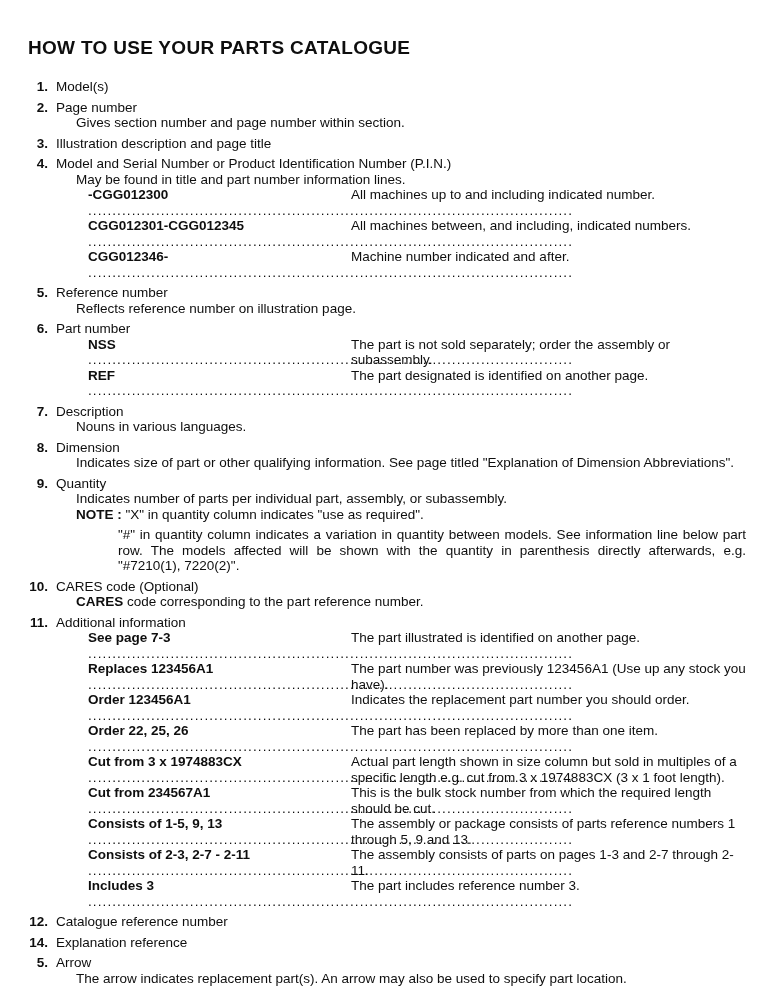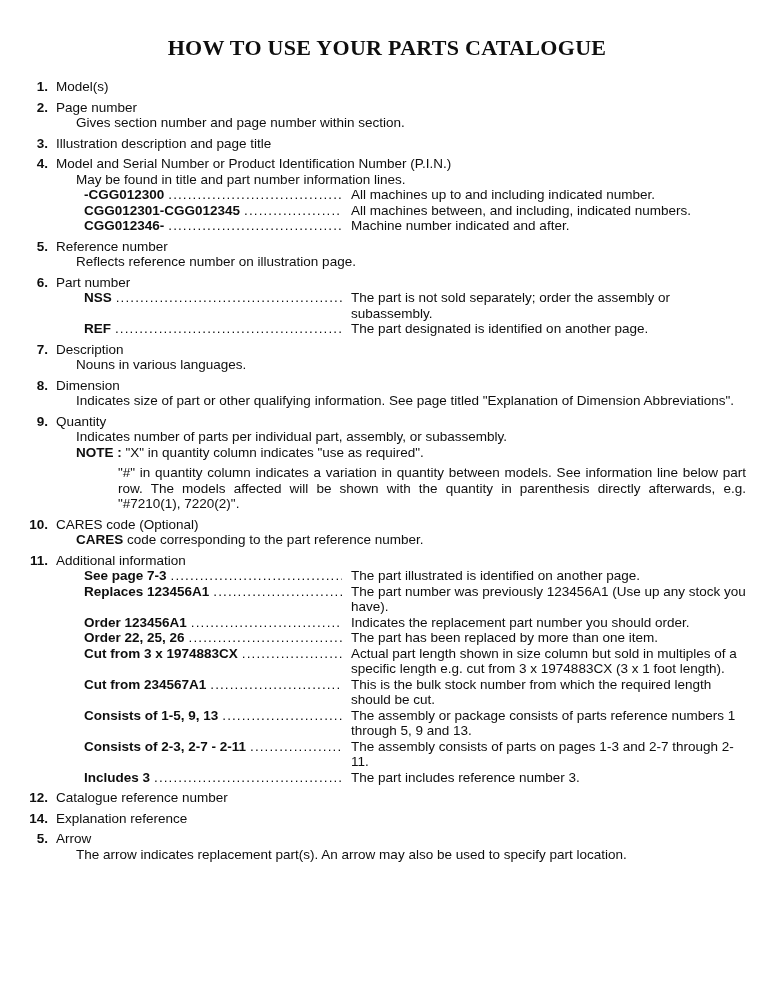--- a/index.html
+++ b/index.html
@@ -15,26 +15,24 @@
     font-family: "Liberation Sans", sans-serif;
     font-size: 13.5px;
     line-height: 15.5px;
   }
   .page {
     padding: 36px 26px 0 28px;
     box-sizing: border-box;
   }
   .title {
     margin: 0 0 20px 0;
-    text-align: center;
-    font-size: 22px;
+    font-size: 19px;
     line-height: 23px;
     font-weight: bold;
     letter-spacing: 0.3px;
-    font-family: Liberation Serif, serif;
   }
   .item {
     display: flex;
     margin-top: 5px;
   }
   .num {
     width: 20px;
     flex-shrink: 0;
     text-align: right;
     font-weight: bold;
@@ -62,20 +60,21 @@
   .dlrow {
     display: flex;
     align-items: flex-start;
     margin-left: 28px;
   }
   .term {
     display: flex;
     align-items: baseline;
     width: 258px;
     flex-shrink: 0;
+    flex-direction: column;
   }
   .term-text {
     font-weight: bold;
     white-space: nowrap;
   }
   .dots {
     flex: 1;
     overflow: hidden;
     white-space: nowrap;
     margin-left: 4px;

